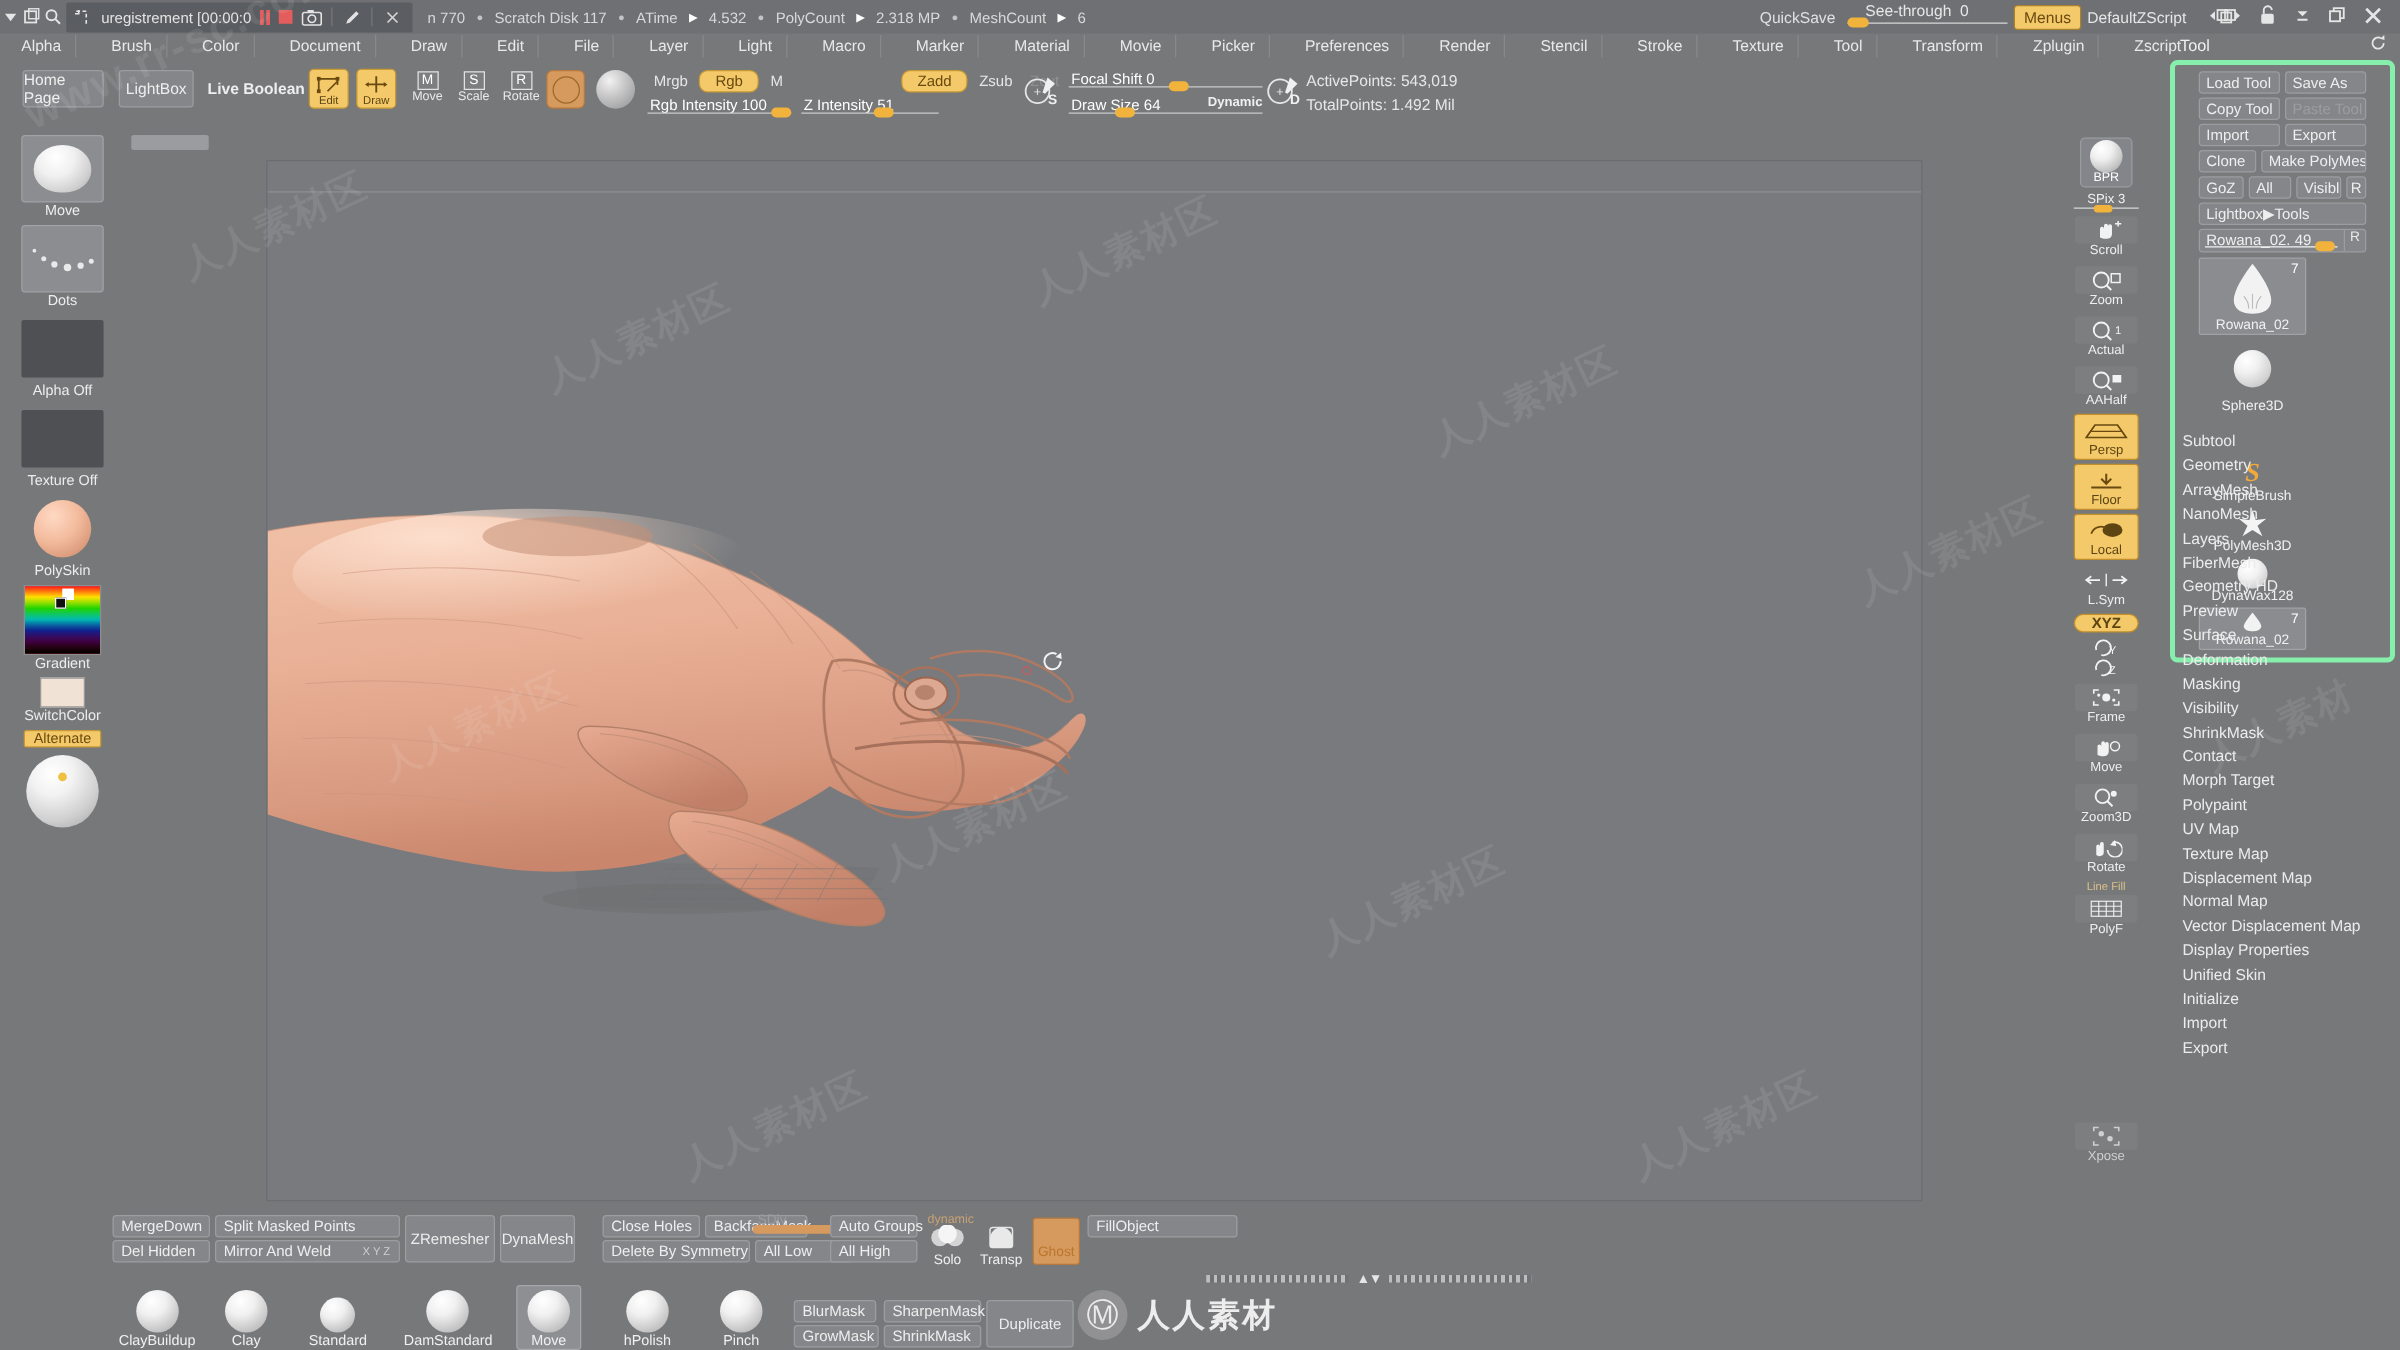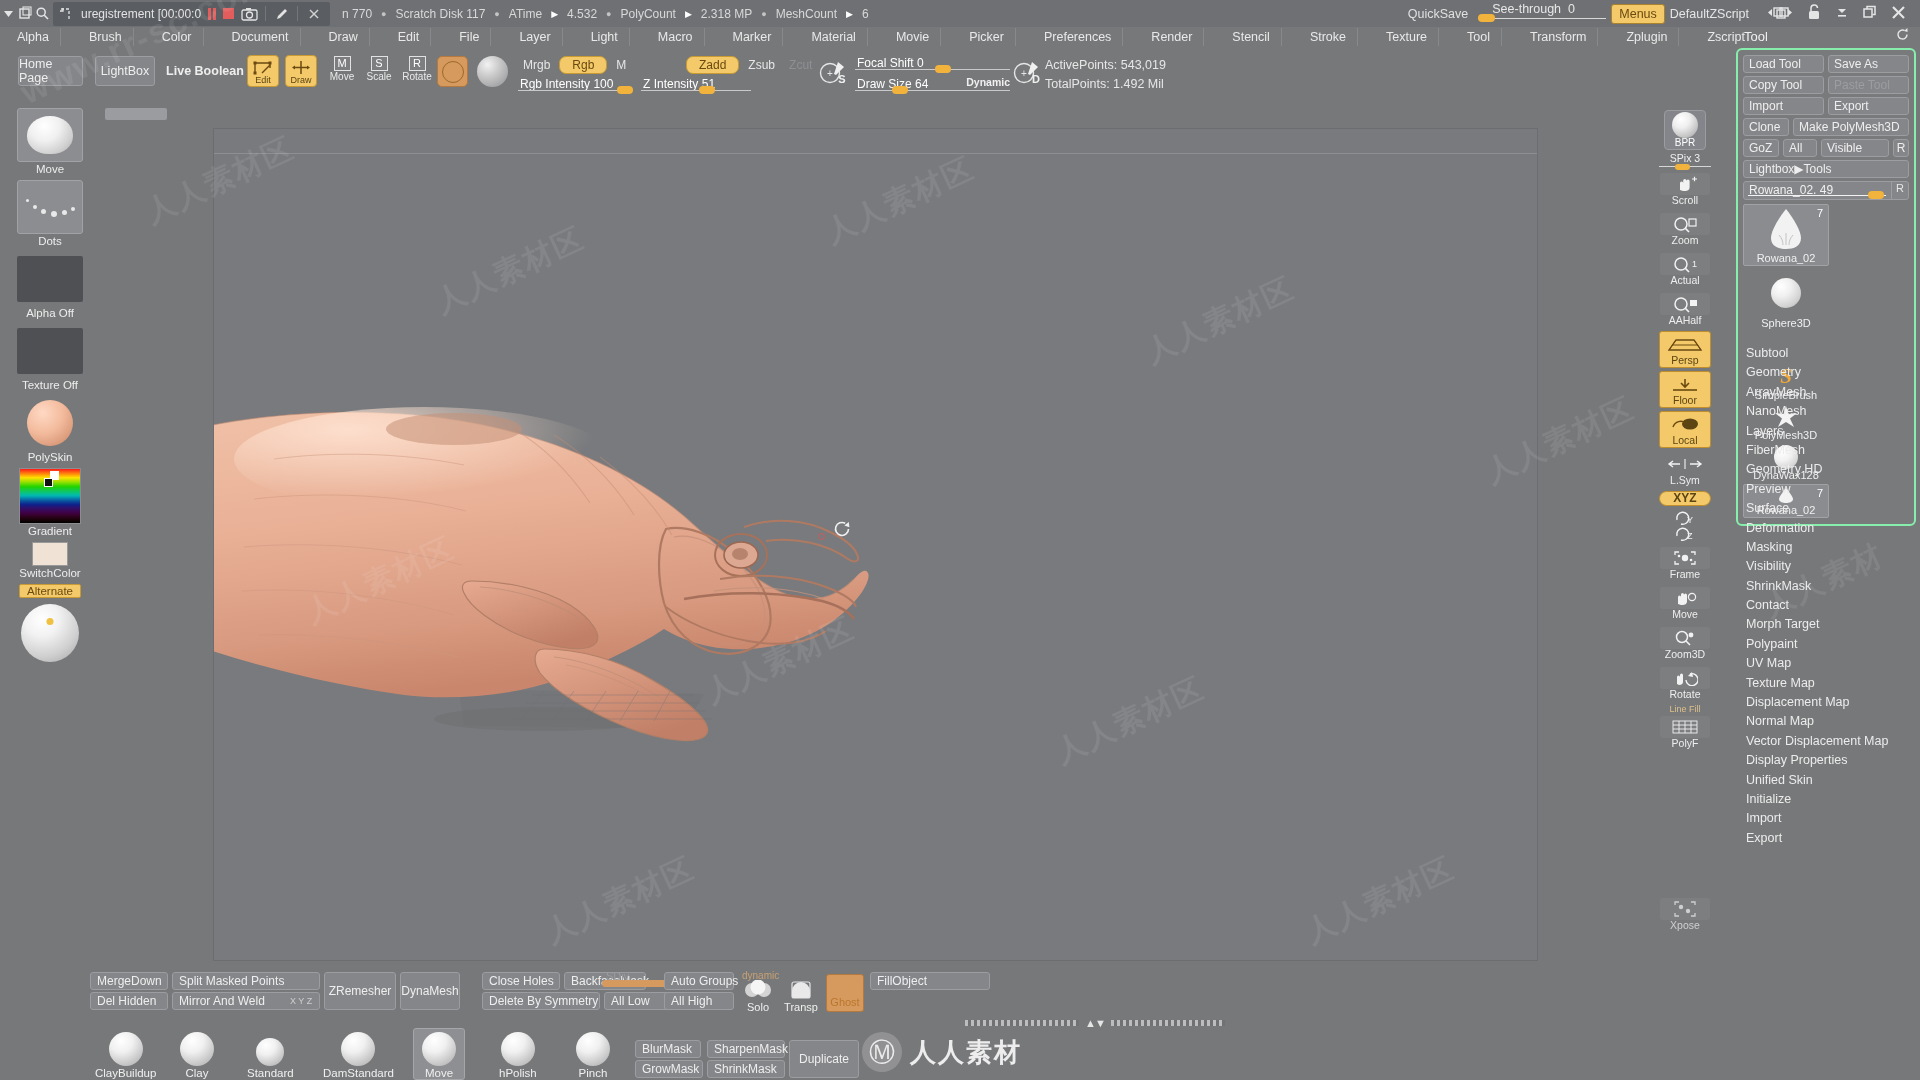--- a/index.html
+++ b/index.html
@@ -125,21 +125,21 @@
              align-items:center; justify-content:center; }
   .bprtile .bb { width:26px; height:26px; border-radius:50%;
      background:radial-gradient(circle at 35% 28%, #fff 0%, #efefef 34%, #c4c4c4 70%, #9b9b9b 100%); }
 
   
   #rightpanel { position:absolute; left:1734px; top:48px; width:186px; height:1032px; }
   #toolhdr { position:absolute; left:1734px; top:25px; width:186px; height:22px;
              display:flex; align-items:center; justify-content:space-between; padding:0 10px;}
   #toolhdr .t { font-size:13px; color:#f0f0f0; }
   .panelbox { position:absolute; left:2px; top:0px; width:180px;
-              border:2px solid #86efac; border-radius:6px; padding:5px 5px 6px;
+              border:4px solid #86efac; border-radius:6px; padding:5px 19px 6px;
               background:rgba(255,255,255,.015); }
   .pb-row { display:flex; gap:4px; margin-bottom:3px; }
   .pb { flex:1; background:#85868a; border:1px solid #9c9da0; border-radius:3px;
         font-size:12px; color:#eee; height:18px; line-height:16px; padding:0 5px; white-space:nowrap;
         overflow:hidden; }
   .pb.dim { color:#9b9d9f; }
   .pb.rsm { flex:0 0 16px; text-align:center; padding:0; }
   .slider-row { position:relative; height:19px; margin-bottom:4px;
                 border:1px solid #9c9da0; border-radius:3px; background:#85868a; }
   .slider-row .lbl { position:absolute; left:5px; top:1px; font-size:12px; color:#f0f0f0; }
@@ -373,21 +373,21 @@
   <div class="matsphere sel" style="position:absolute;left:437px;top:6px;display:flex;align-items:center;justify-content:center;">
     <span style="width:22px;height:22px;border-radius:50%;border:1.6px solid #9a6a2a;display:block;"></span>
   </div>
   <div class="matsphere" style="position:absolute;left:477px;top:6px;background:radial-gradient(circle at 34% 28%, #f2f2f2 0%, #c9c9c9 40%, #8f9094 100%);border-radius:50%;"></div>
 
   <div class="mmrow" style="position:absolute;left:518px;top:6px;">
     <span class="plain">Mrgb</span>
     <span class="pill">Rgb</span>
     <span class="plain">M</span>
   </div>
-  <div class="mmrow" style="position:absolute;left:641px;top:6px;padding-left:45px;">
+  <div class="mmrow" style="position:absolute;left:676px;top:6px;padding-left:45px;">
     <span class="pill">Zadd</span>
     <span class="plain">Zsub</span>
     <span class="plain dim">Zcut</span>
   </div>
 
   <div class="slider" style="position:absolute;left:518px;top:27px;width:115px;">
     <span class="sl-lbl"><span>Rgb Intensity</span>&nbsp;<span>100</span></span>
     <span class="sl-track"></span>
     <span class="sl-knob" style="right:0"></span>
   </div>

